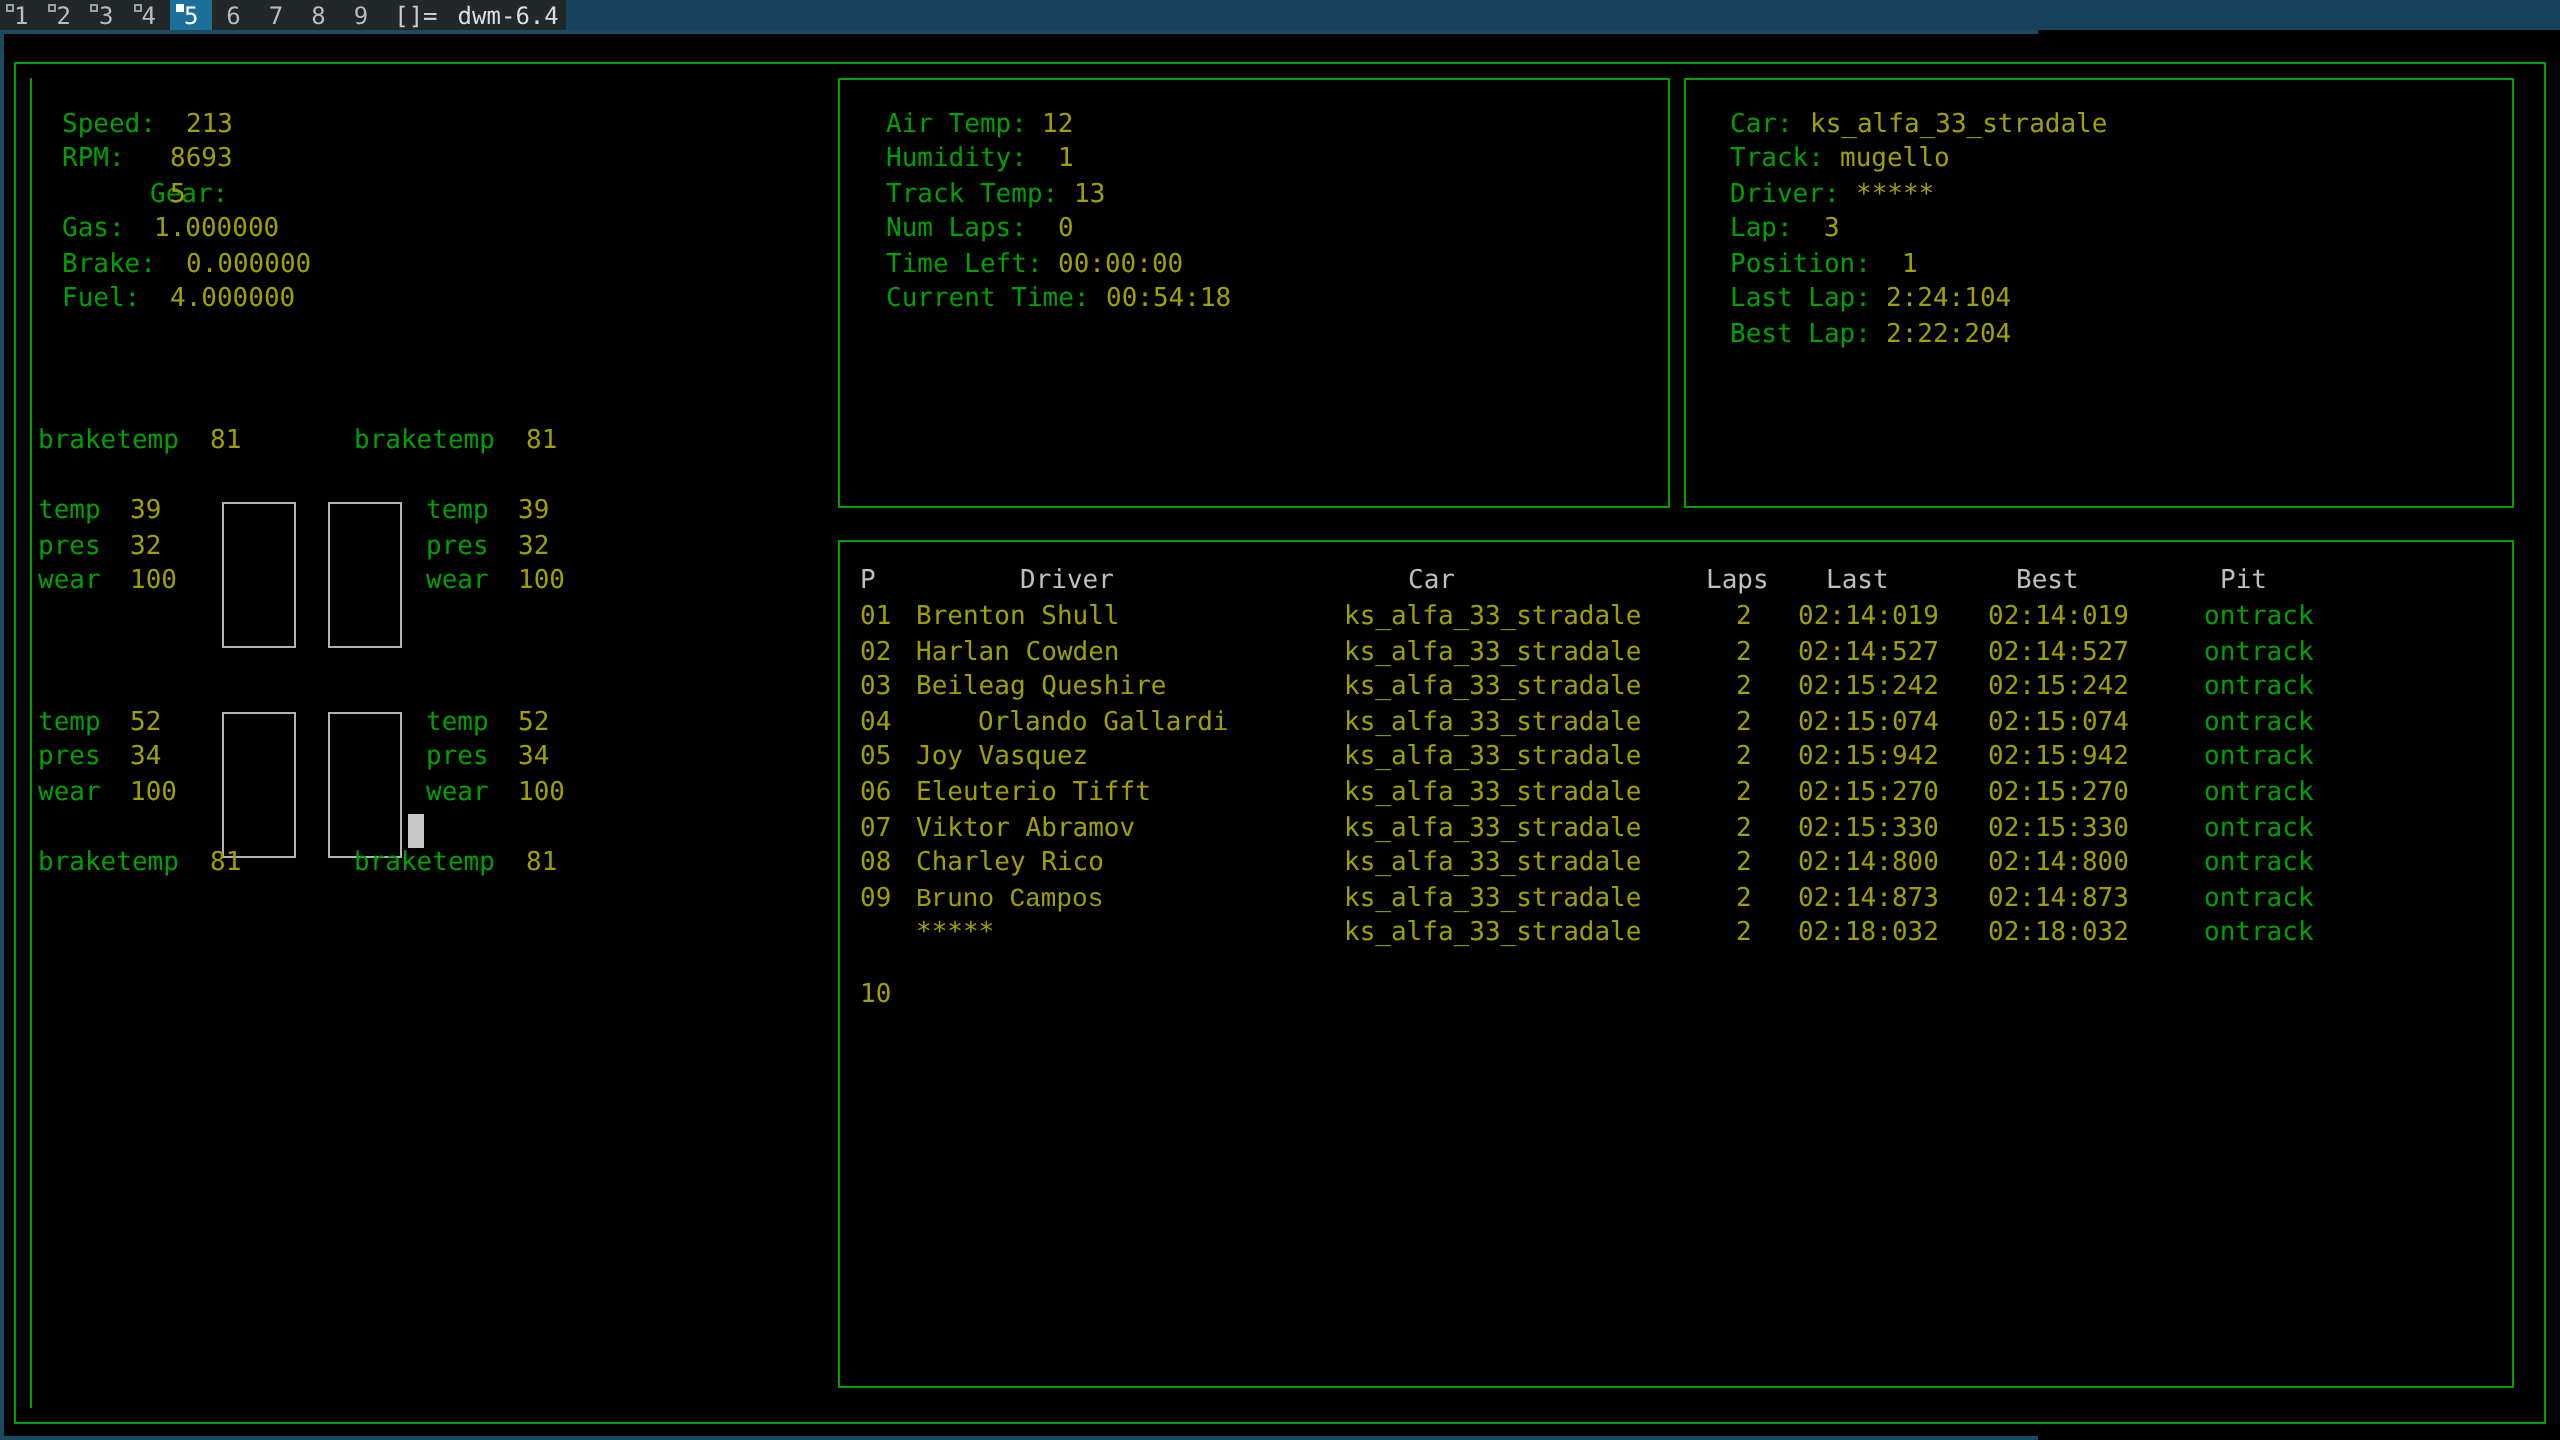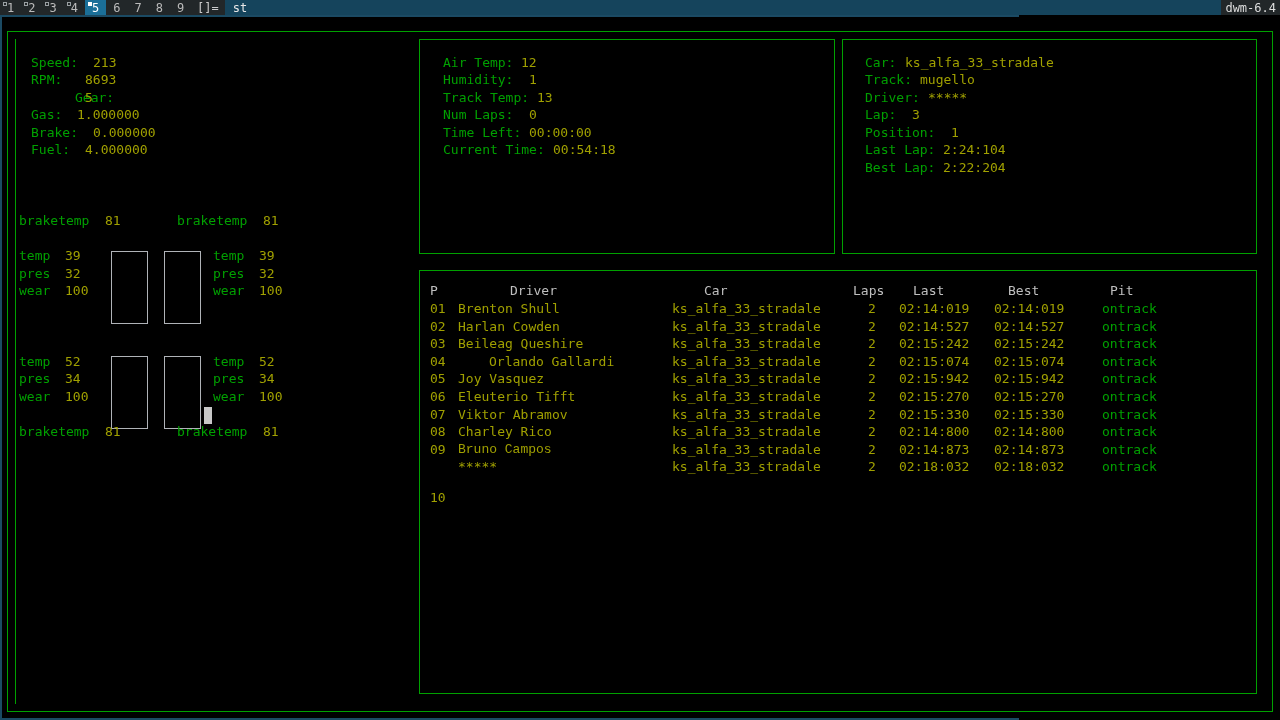--- a/index.html
+++ b/index.html
@@ -121,21 +121,20 @@
       <div class="tag"><span class="tagmark"></span><span>2</span></div>
       <div class="tag"><span class="tagmark"></span><span>3</span></div>
       <div class="tag"><span class="tagmark"></span><span>4</span></div>
       <div class="tag sel"><span class="tagmark"></span><span>5</span></div>
       <div class="tag"><span>6</span></div>
       <div class="tag"><span>7</span></div>
       <div class="tag"><span>8</span></div>
       <div class="tag"><span>9</span></div>
     </div>
   <div class="layout">[]=</div>
-  <div class="wintitle">st</div>
   <div class="status">dwm-6.4</div>
 </div>
 
 <div id="winborder">
   <div id="term">
 
     <div class="frame outer" style="left:5px; top:14px; width:1266px; height:681px;"></div>
 
     <div class="frame" style="left:13px; top:22px; width:390px; height:665px; border-right:none; border-top:none; border-bottom:none;"></div>
 

